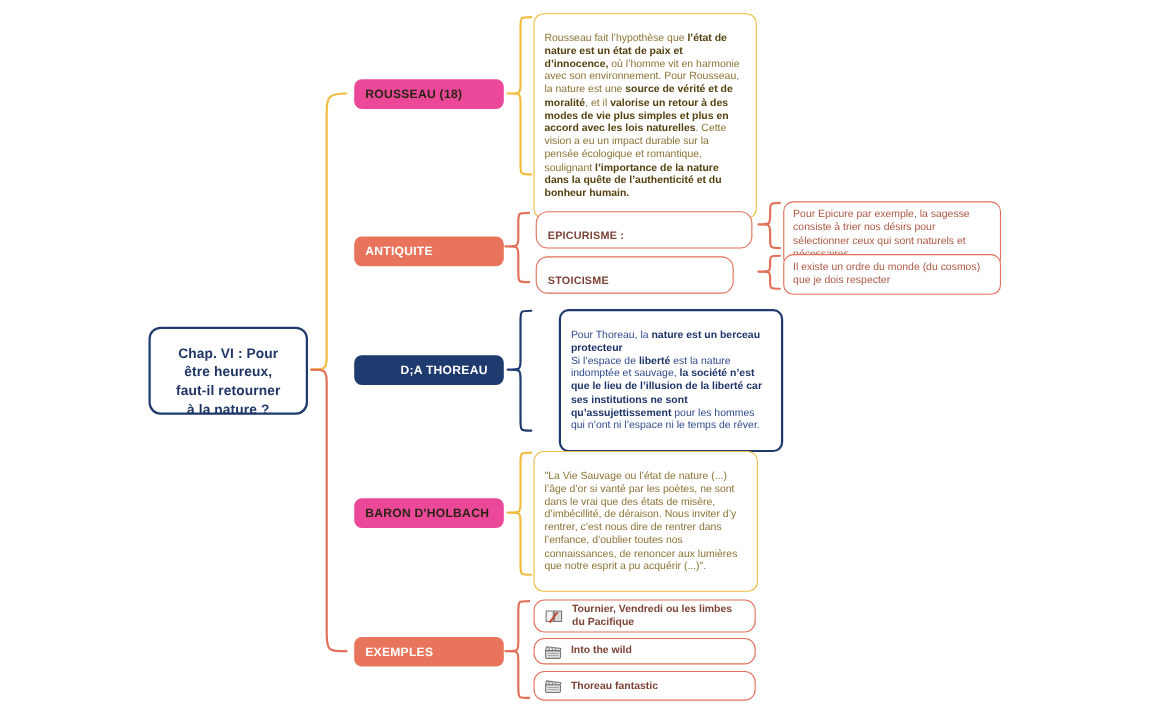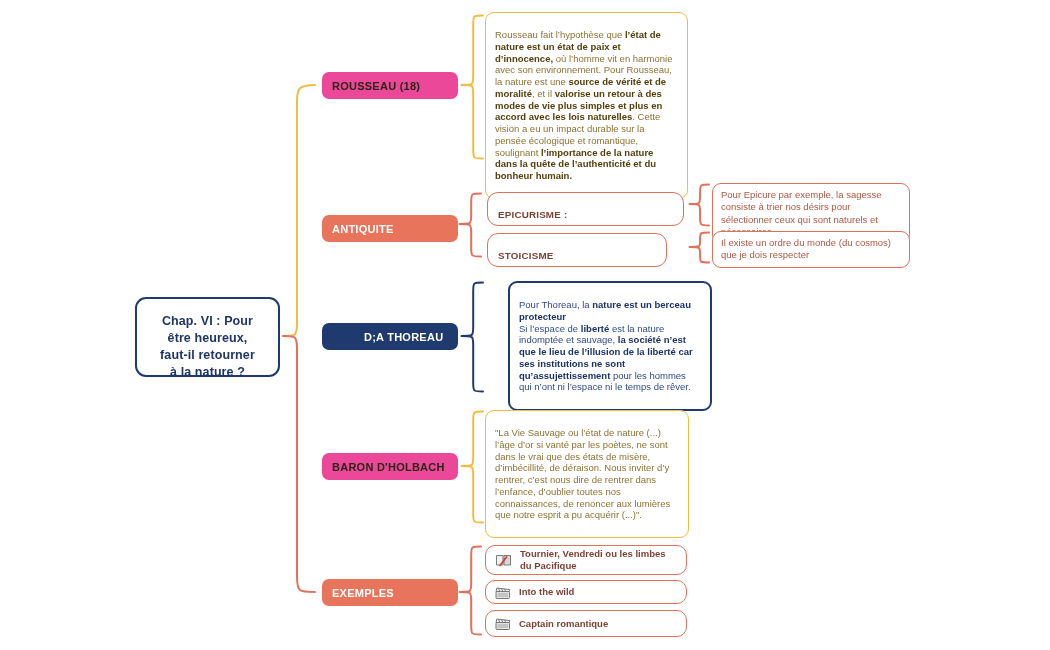--- a/index.html
+++ b/index.html
@@ -151,16 +151,16 @@
 
   <div class="row" style="left:485px;top:610px;width:202px;min-height:27px">
     <span class="ic">
       <svg width="16" height="15" viewBox="0 0 16 15">
         <rect x="1" y="6.5" width="13.5" height="7" rx="1" fill="#e2e2e2" stroke="#777" stroke-width="1"></rect>
         <path d="M1 6.5 L1.9 3 L14.8 4.6 L14.3 6.5 Z" fill="#efefef" stroke="#777" stroke-width="1"></path>
         <path d="M3.4 3.4 l1.4 2.7 M6.4 3.8 l1.4 2.5 M9.4 4.1 l1.4 2.3" stroke="#777" stroke-width="0.9"></path>
         <path d="M2.6 9 h10.4 M2.6 11 h10.4" stroke="#9a9a9a" stroke-width="0.8"></path>
       </svg>
     </span>
-    <span>Captain romantique</span>
+    <span>Thoreau fantastic</span>
   </div>
 
 </div>
 
 </body></html>

